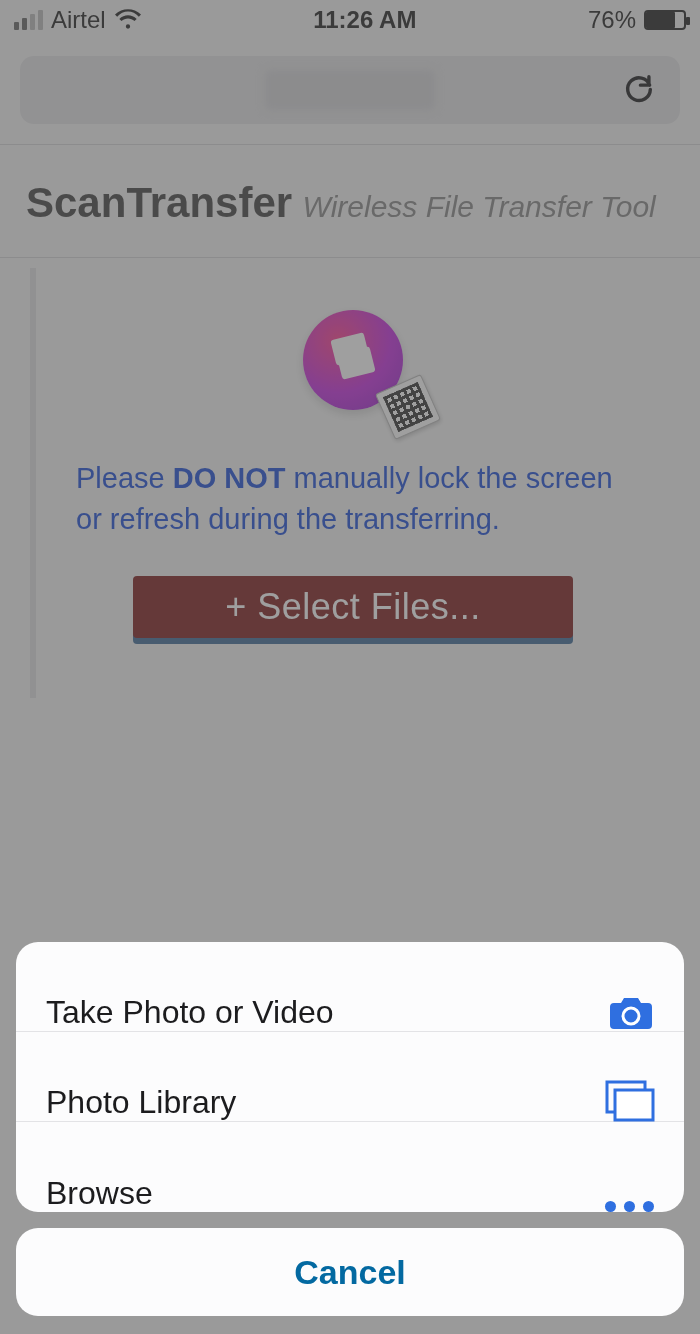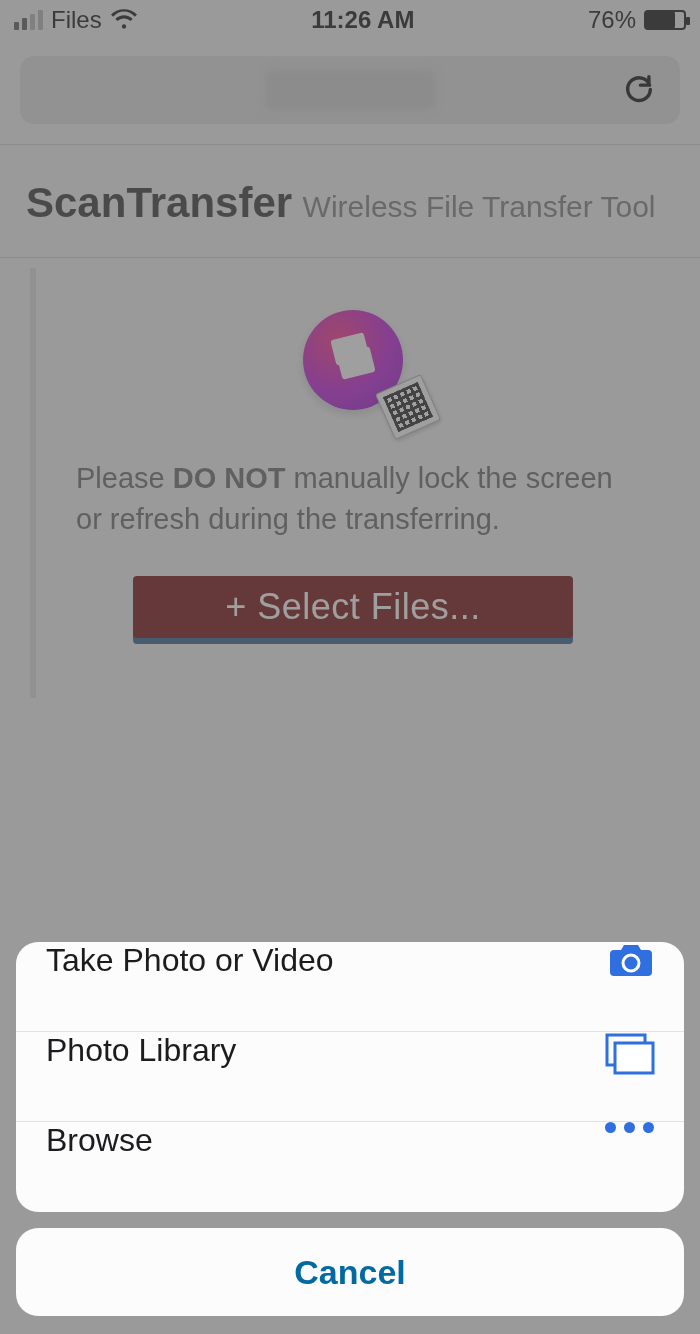--- a/index.html
+++ b/index.html
@@ -28,58 +28,58 @@
 
   
   .url-bar-wrap{padding:16px 20px 20px;background:#f4f4f4;border-bottom:1px solid #d6d6d7;}
   .url-bar{height:68px;background:#e2e2e4;border-radius:14px;display:flex;align-items:center;justify-content:flex-end;padding:0 24px;position:relative;}
   .url-blur{position:absolute;left:50%;transform:translateX(-50%);width:170px;height:40px;background:#d4d4d7;border-radius:4px;filter:blur(4px);}
   .reload-icon svg{width:34px;height:34px;}
 
   
   .page-header{padding:34px 26px 30px;border-bottom:1px solid #d6d6d7;}
   .page-header .brand{font-size:42px;font-weight:700;color:#444;}
-  .page-header .tagline{font-size:30px;color:#888;font-weight:400;margin-left:6px;}
+  .page-header .tagline{font-size:30px;font-style:italic;color:#888;font-weight:400;margin-left:6px;}
 
   
   .content{padding:0 30px;}
   .panel{position:relative;border-left:6px solid #e0e0e2;padding:22px 40px 60px 40px;margin-top:10px;}
   .logo-wrap{display:flex;justify-content:center;margin:20px 0 48px;}
   .logo-circle{
     width:100px;height:100px;border-radius:50%;
     background:radial-gradient(circle at 35% 30%, #ff3c8f 0%, #c52bdf 55%, #9323cb 100%);
     position:relative;box-shadow:0 4px 10px rgba(0,0,0,.15);
   }
   .logo-docs{position:absolute;top:26px;left:30px;width:40px;height:44px;}
   .logo-docs::before,.logo-docs::after{content:"";position:absolute;width:34px;height:26px;background:#fff;border-radius:3px;}
   .logo-docs::before{top:0;left:0;transform:rotate(-14deg);}
   .logo-docs::after{top:14px;left:6px;transform:rotate(-14deg);}
   .logo-qr{position:absolute;bottom:-22px;right:-30px;width:50px;height:50px;background:#fff;border:1px solid #bbb;padding:5px;transform:rotate(-24deg);border-radius:3px;box-shadow:0 2px 4px rgba(0,0,0,.2);}
   .logo-qr-grid{width:100%;height:100%;background:
     repeating-linear-gradient(0deg,#333 0 3px,transparent 3px 7px),
     repeating-linear-gradient(90deg,#333 0 3px,transparent 3px 7px);}
 
-  .instr{font-size:29px;line-height:1.42;color:#737373;margin-bottom:36px;}
+  .instr{font-size:29px;line-height:1.42;color:#1d4ed8;margin-bottom:36px;}
   .instr b{font-weight:700;}
 
   .select-btn{
     display:block;margin:12px auto 0;width:440px;height:62px;
     background:#7f1d1d;color:#fff;font-size:36px;font-weight:300;
     border:none;border-radius:4px;letter-spacing:.5px;
     box-shadow:0 6px 0 #3e6b97;
   }
 
   
   .dim{position:absolute;inset:0;background:rgba(80,80,80,.55);}
 
   
   .action-sheet{position:absolute;left:16px;right:16px;bottom:18px;}
   .sheet-group{background:#fcfcfd;border-radius:22px;overflow:hidden;margin-bottom:16px;}
   .sheet-item{
-    display:flex;align-items:flex-start;justify-content:space-between;
+    display:flex;align-items:flex-end;justify-content:space-between;
     padding:0 30px;height:90px;font-size:32px;color:#1c1c1e;
     border-bottom:1px solid #e3e3e6;
   }
   .sheet-item:last-child{border-bottom:none;}
   .sheet-icon{display:flex;align-items:center;}
   .sheet-icon svg{overflow:visible;}
   .dots{display:flex;gap:8px;}
   .dots span{width:11px;height:11px;border-radius:50%;background:#2f6fe0;}
   .cancel-btn{
     background:#fcfcfd;border-radius:22px;height:88px;display:flex;
@@ -93,21 +93,21 @@
 <div class="page">
 
   <div class="status-bar">
     <div class="status-left">
       <div class="signal-bars">
         <span></span>
           <span></span>
           <span></span>
           <span></span>
       </div>
-      <span>Files</span>
+      <span>Airtel</span>
       <span class="wifi">
         <svg viewBox="0 0 24 20">
             <path d="M12 18a2 2 0 100-4 2 2 0 000 4zM4 9c4.4-4.4 11.6-4.4 16 0l-2 2c-3.3-3.3-8.7-3.3-12 0L4 9zM0 5C6.6-1.6 17.4-1.6 24 5l-2 2C16.5.5 7.5.5 2 7L0 5z" fill="#222"></path>
           </svg>
       </span>
     </div>
     <span class="clock">11:26 AM</span>
     <div class="status-right">
       <span>76%</span>
       <div class="battery-wrap">

